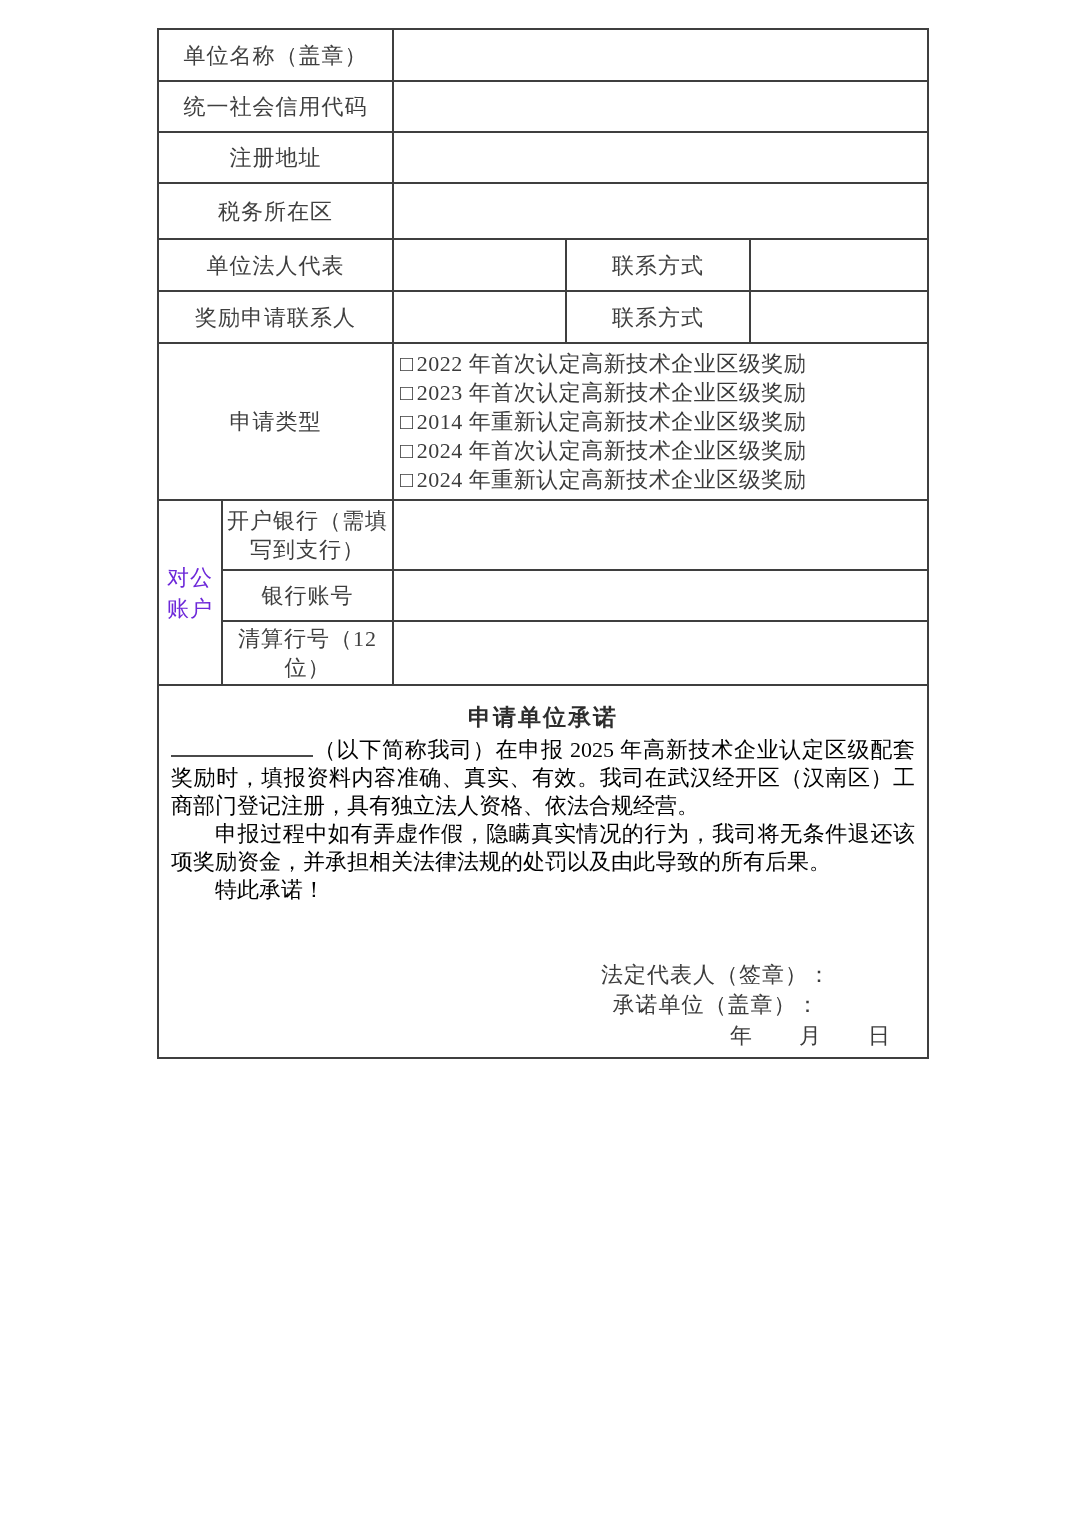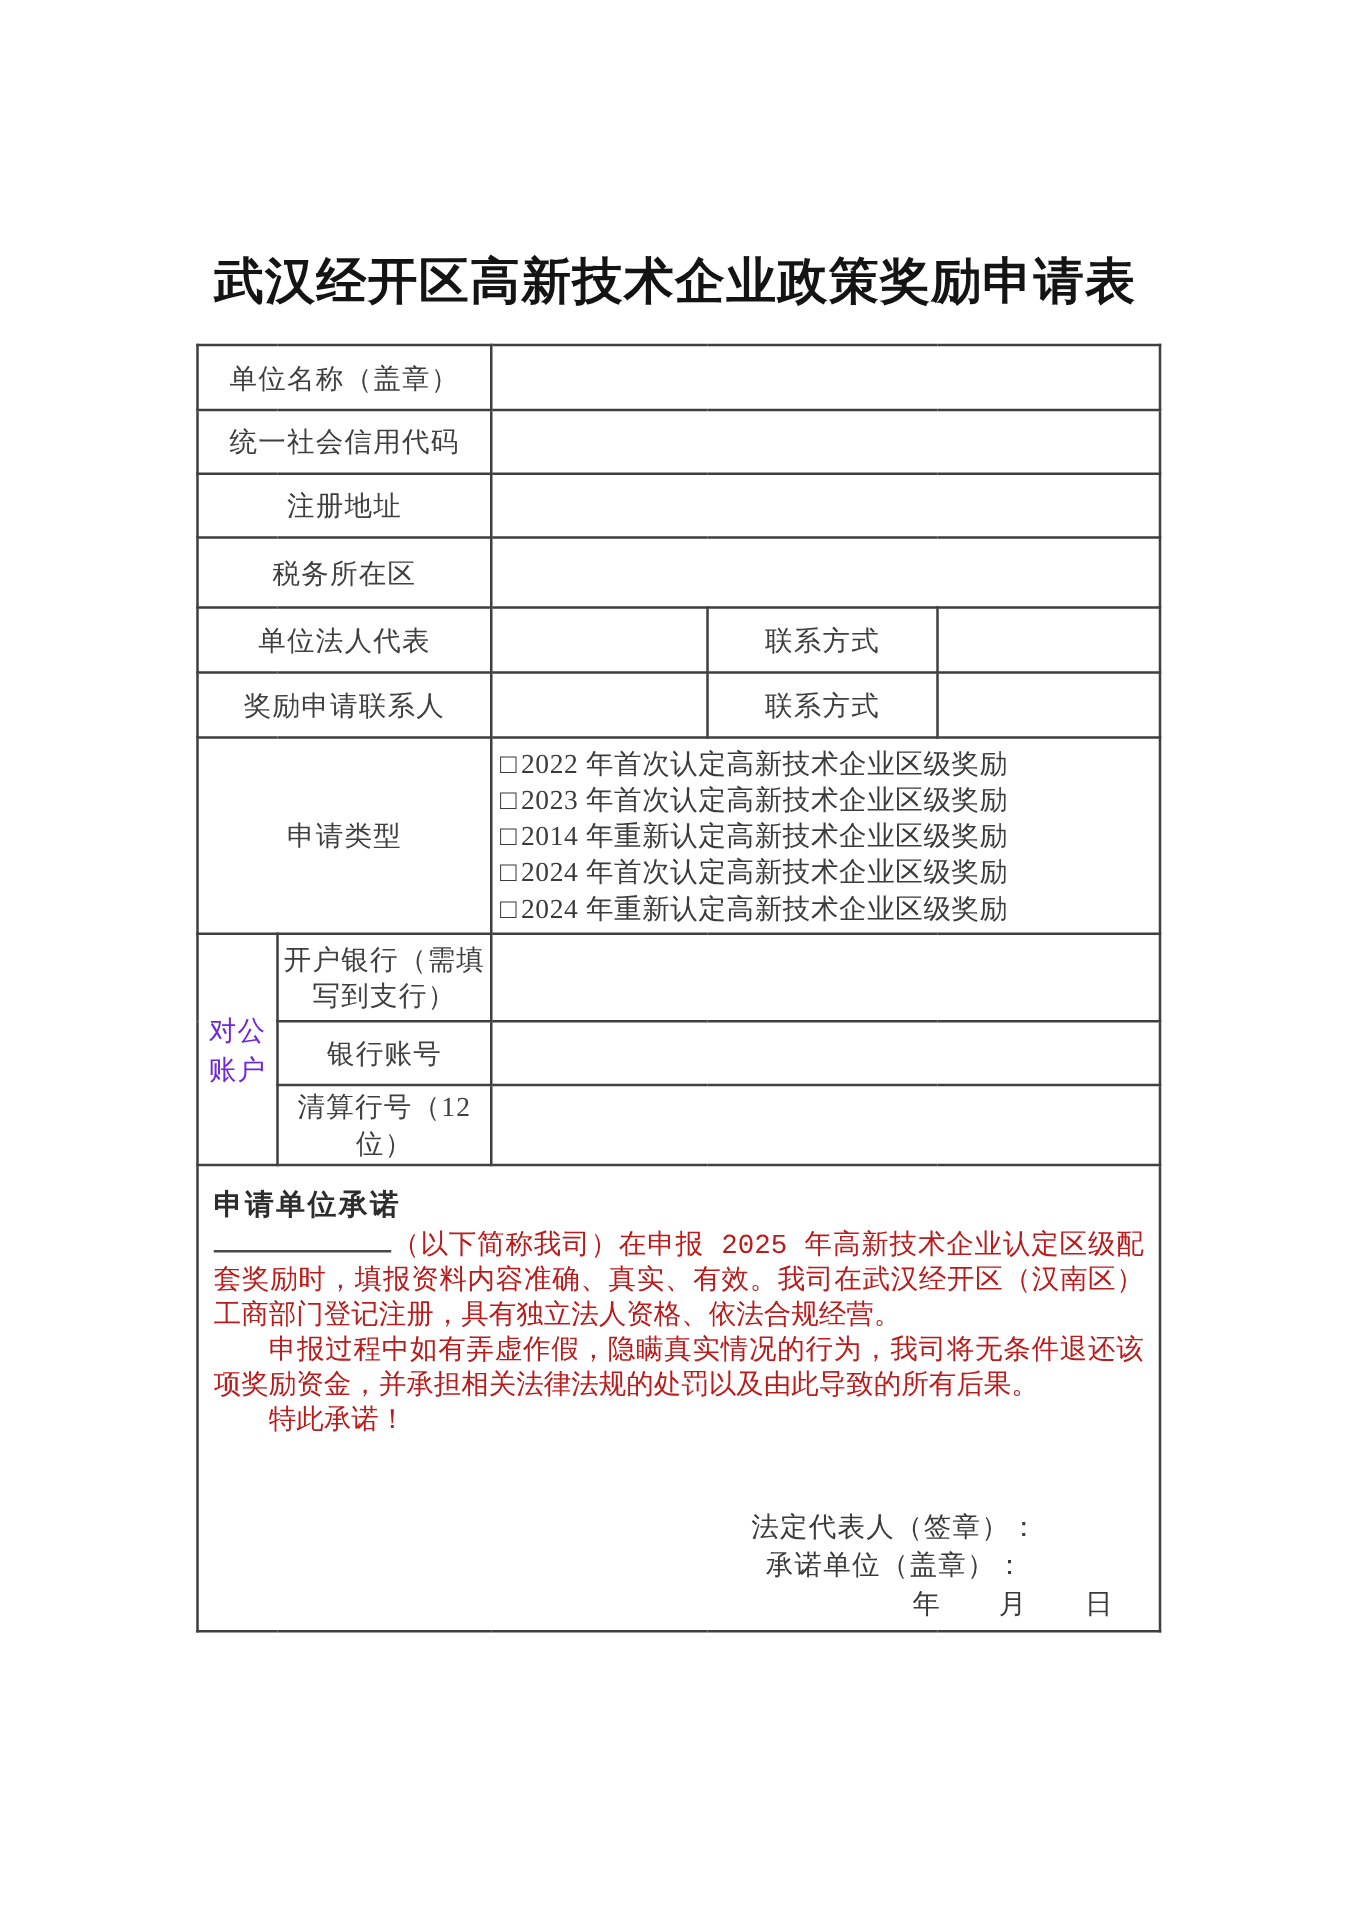--- a/index.html
+++ b/index.html
@@ -51,29 +51,29 @@
   }
   td.options-cell { padding: 4px 6px; }
   .option { line-height: 29px; letter-spacing: 0.5px; white-space: nowrap; }
   .option .box { margin-right: 3px; }
   td.commit-cell {
     vertical-align: top;
     padding: 10px 12px 0 12px;
     line-height: 28px;
   }
   .commit-title {
-    text-align: left;
+    text-align: center;
     font-weight: 700;
     font-size: 23px;
     letter-spacing: 2px;
     color: #2d2d2d;
     line-height: 30px;
     margin-bottom: 3px;
   }
-  .commit-p { text-align: justify; color: #b91c1c; font-family: Liberation Mono, monospace; }
+  .commit-p { text-align: justify; color: #000000; }
   .indent { text-indent: 2em; }
   .blank-line {
     display: inline-block;
     width: 142px;
     height: 20px;
     border-bottom: 2px solid #4a4a4a;
     vertical-align: baseline;
   }
   .sig-block { margin-top: 56px; margin-left: 346px; text-align: center; }
   .sig-line { line-height: 30px; letter-spacing: 1px; }
@@ -83,21 +83,20 @@
     line-height: 30px;
     margin-top: 1px;
     letter-spacing: 1px;
   }
 </style>
 </head>
 <body>
 
 <div class="page">
 
-  <div class="doc-title">武汉经开区高新技术企业政策奖励申请表</div>
 
   <table class="form">
     <colgroup>
       <col style="width:64px">
         <col style="width:171px">
         <col style="width:173px">
         <col style="width:184px">
         <col style="width:178px">
     </colgroup>
 

